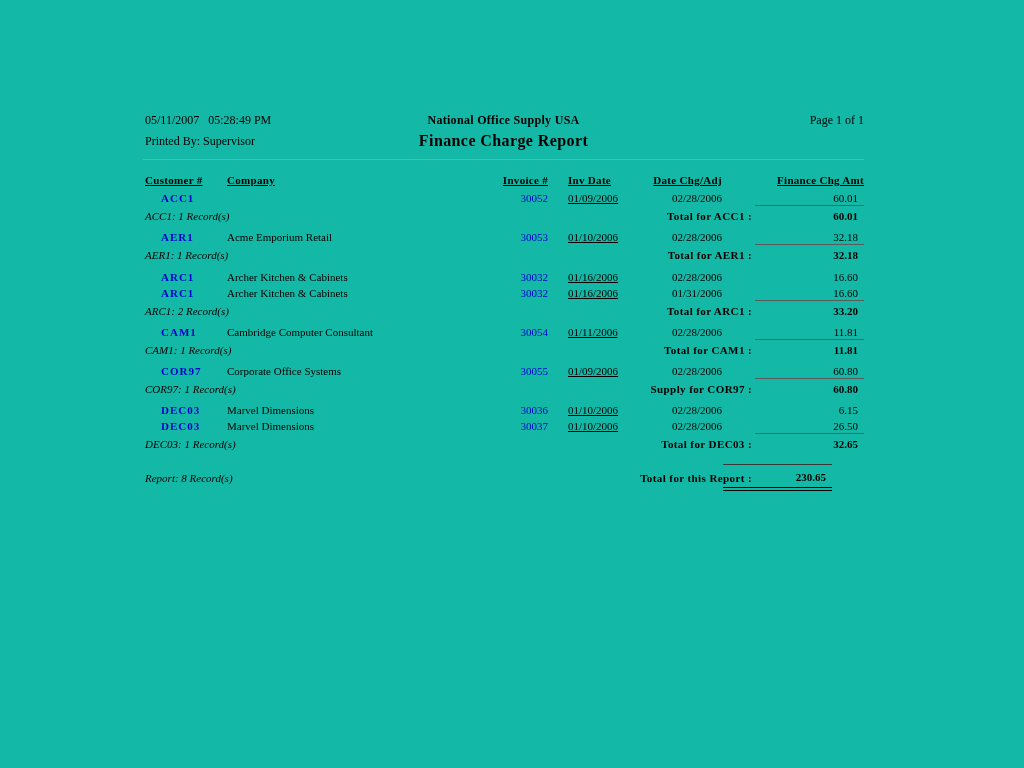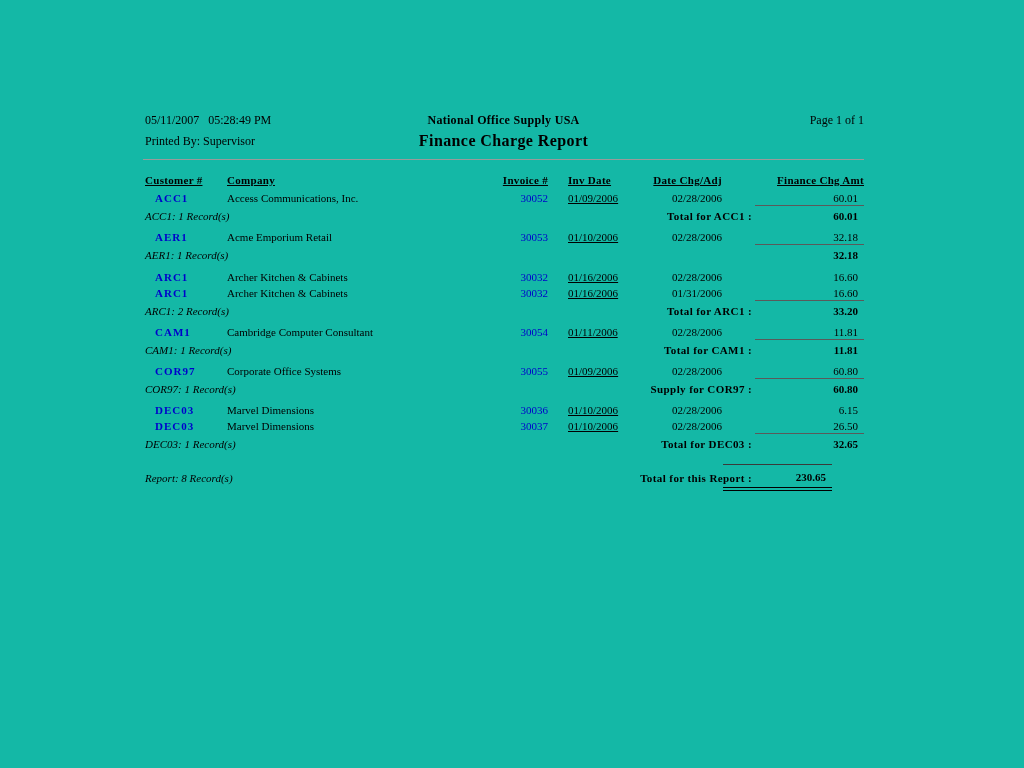--- a/index.html
+++ b/index.html
@@ -14,21 +14,21 @@
   .ctr { left:143px; width:721px; text-align:center; }
   .rgt { left:143px; width:721px; text-align:right; }
   .pre { white-space:pre; }
   #report-title { font-size:16px; line-height:18px; letter-spacing:0.4px; }
   #company-name { letter-spacing:0.3px; }
   #header-rule { left:143px; top:159px; width:721px; border-top:1px solid #9a9a9a; height:0; }
 
   .row { position:absolute; left:143px; width:721px; height:16px; font-size:11px; line-height:14px; }
   .cell { position:absolute; top:0; white-space:nowrap; }
   .link { color:#0000CC; }
-  .c-cust  { left:12px;   width:95px;  font-weight:bold; letter-spacing:1px; }
+  .c-cust  { left:18px;   width:95px;  font-weight:bold; letter-spacing:1px; }
   .c-comp  { left:84px;  width:255px; }
   .c-inv   { left:327px; width:78px;  text-align:right; }
   .c-idate { left:425px; width:80px;text-decoration:underline;  }
   .c-cdate { left:499px; width:80px;  text-align:right; }
   .c-amt   { left:612px; width:109px; text-align:right; padding-right:6px; }
   .hcell { font-weight:bold; text-decoration:underline; letter-spacing:0.3px; }
   .h-amt { padding-right:0; }
   .t-note  { left:2px; font-style:italic; }
   .t-label { left:380px; width:229px; text-align:right; font-weight:bold; letter-spacing:0.4px; }
   .t-amt   { left:612px; width:109px; text-align:right; padding-right:6px; font-weight:bold;
@@ -53,21 +53,20 @@
     <span class="cell hcell" style="left:2px;">Customer #</span>
     <span class="cell hcell" style="left:84px;">Company</span>
     <span class="cell c-inv hcell">Invoice #</span>
     <span class="cell c-idate hcell">Inv Date</span>
     <span class="cell c-cdate hcell">Date Chg/Adj</span>
     <span class="cell c-amt hcell h-amt">Finance Chg Amt</span>
   </div>
 
   <div class="row" style="top:191px;">
     <span class="cell c-cust link">ACC1</span>
-    <span class="cell c-comp">Access Communications, Inc.</span>
     <span class="cell c-inv link">30052</span>
     <span class="cell c-idate">01/09/2006</span>
     <span class="cell c-cdate">02/28/2006</span>
     <span class="cell c-amt">60.01</span>
   </div>
   <div class="row" style="top:209px;">
     <span class="cell t-note">ACC1: 1 Record(s)</span>
     <span class="cell t-label">Total for ACC1 :</span>
     <span class="cell t-amt">60.01</span>
   </div>
@@ -75,20 +74,21 @@
   <div class="row" style="top:230px;">
     <span class="cell c-cust link">AER1</span>
     <span class="cell c-comp">Acme Emporium Retail</span>
     <span class="cell c-inv link">30053</span>
     <span class="cell c-idate">01/10/2006</span>
     <span class="cell c-cdate">02/28/2006</span>
     <span class="cell c-amt">32.18</span>
   </div>
   <div class="row" style="top:248px;">
     <span class="cell t-note">AER1: 1 Record(s)</span>
+    <span class="cell t-label">Total for AER1 :</span>
     <span class="cell t-amt">32.18</span>
   </div>
 
   <div class="row" style="top:270px;">
     <span class="cell c-cust link">ARC1</span>
     <span class="cell c-comp">Archer Kitchen &amp; Cabinets</span>
     <span class="cell c-inv link">30032</span>
     <span class="cell c-idate">01/16/2006</span>
     <span class="cell c-cdate">02/28/2006</span>
     <span class="cell c-amt">16.60</span>

